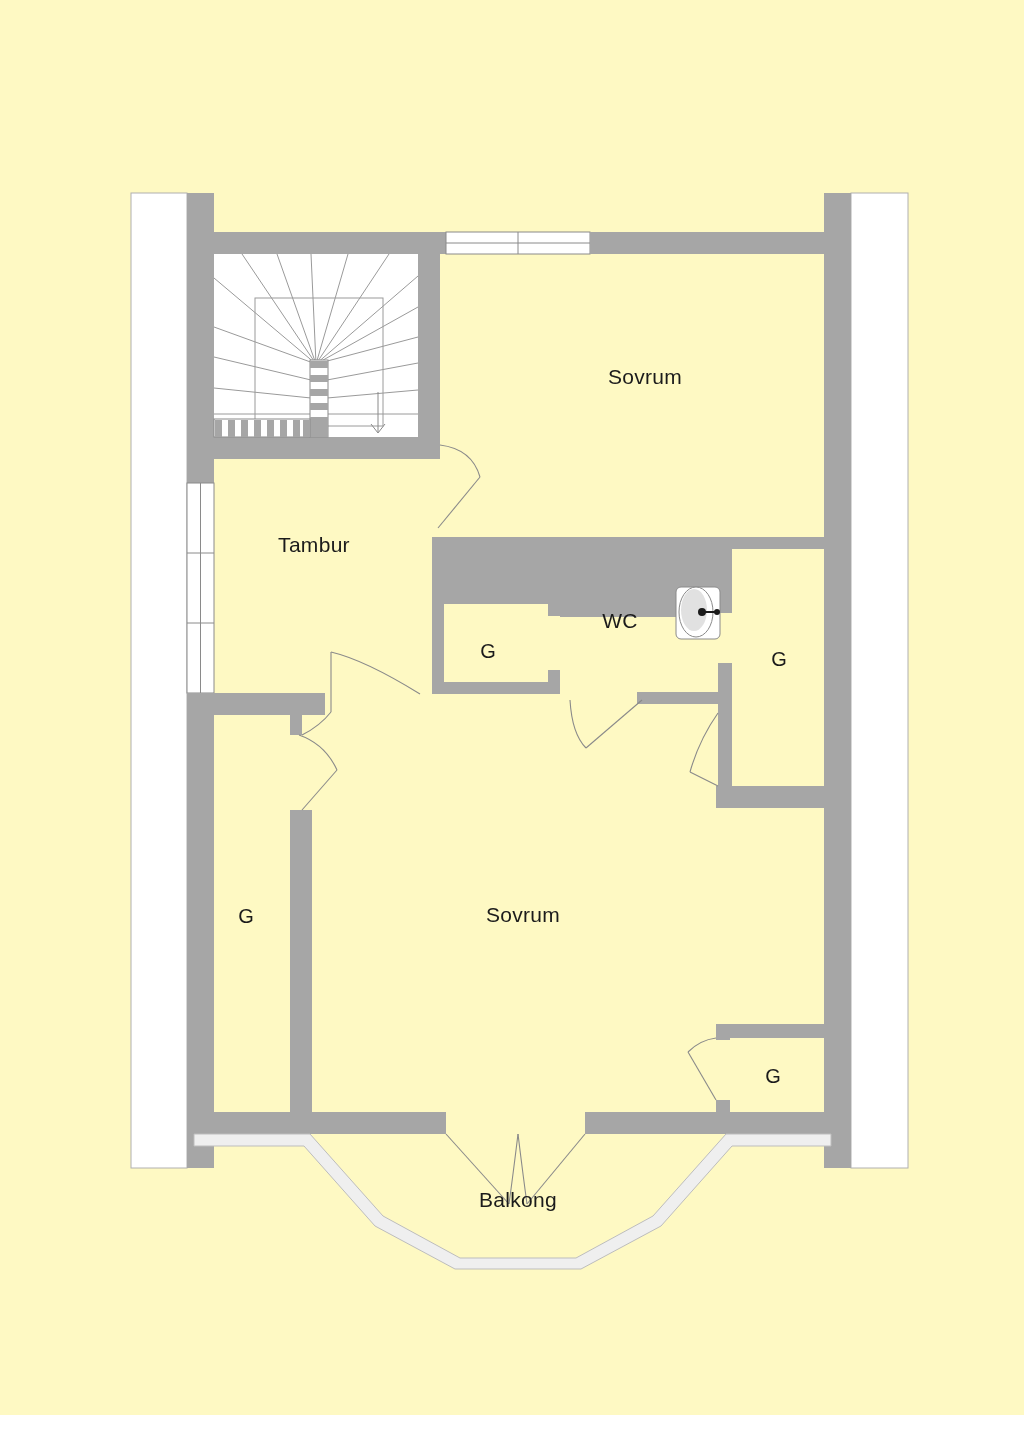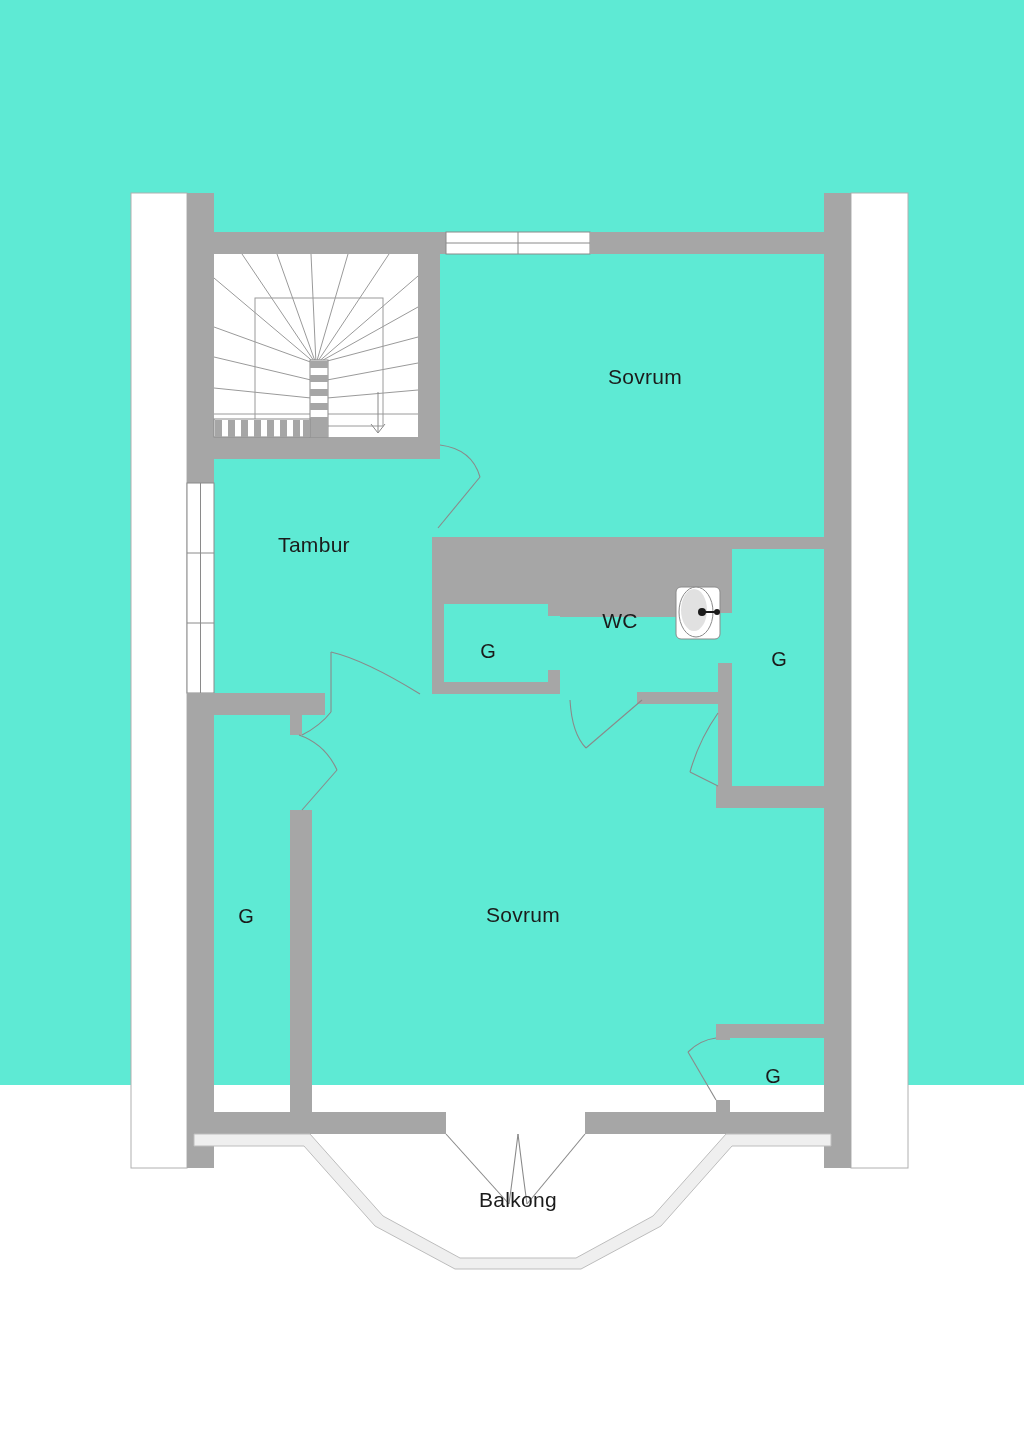--- a/index.html
+++ b/index.html
@@ -1,17 +1,17 @@
 <!DOCTYPE html>
 <html><head>
 <meta charset="utf-8">
 <style>
   html,body{margin:0;padding:0;background:#ffffff;}
   body{width:1024px;height:1449px;font-family:"Liberation Sans","DejaVu Sans",sans-serif;overflow:hidden;}
-  #plan-root{position:relative;width:1024px;height:1085px;background:#5eead4;}
+  #plan-root{position:relative;width:1024px;height:1415px;background:#fef9c3;}
   svg#floorplan{display:block;width:1024px;height:1449px;}
   .room-label{font-family:"Liberation Sans","DejaVu Sans",sans-serif;font-size:21px;fill:#1b1b1b;text-anchor:middle;dominant-baseline:middle;letter-spacing:0.3px;}
   .closet-label{font-family:"Liberation Sans","DejaVu Sans",sans-serif;font-size:20px;fill:#1b1b1b;text-anchor:middle;dominant-baseline:middle;}
   .wall-nostroke{fill:#a6a6a6;stroke:none;}
   .balcony-wall{fill:#efefef;stroke:#bdbdbd;stroke-width:1;}
   .neighbour{fill:#ffffff;stroke:#b0b0b0;stroke-width:1;}
   .thinline{stroke:#8a8a8a;stroke-width:1;fill:none;}
   .thinline-lt{stroke:#9a9a9a;stroke-width:1;fill:none;}
   .doorarc{stroke:#8a8a8a;stroke-width:1.1;fill:none;}
   .window-frame{fill:#ffffff;stroke:#8a8a8a;stroke-width:1;}

